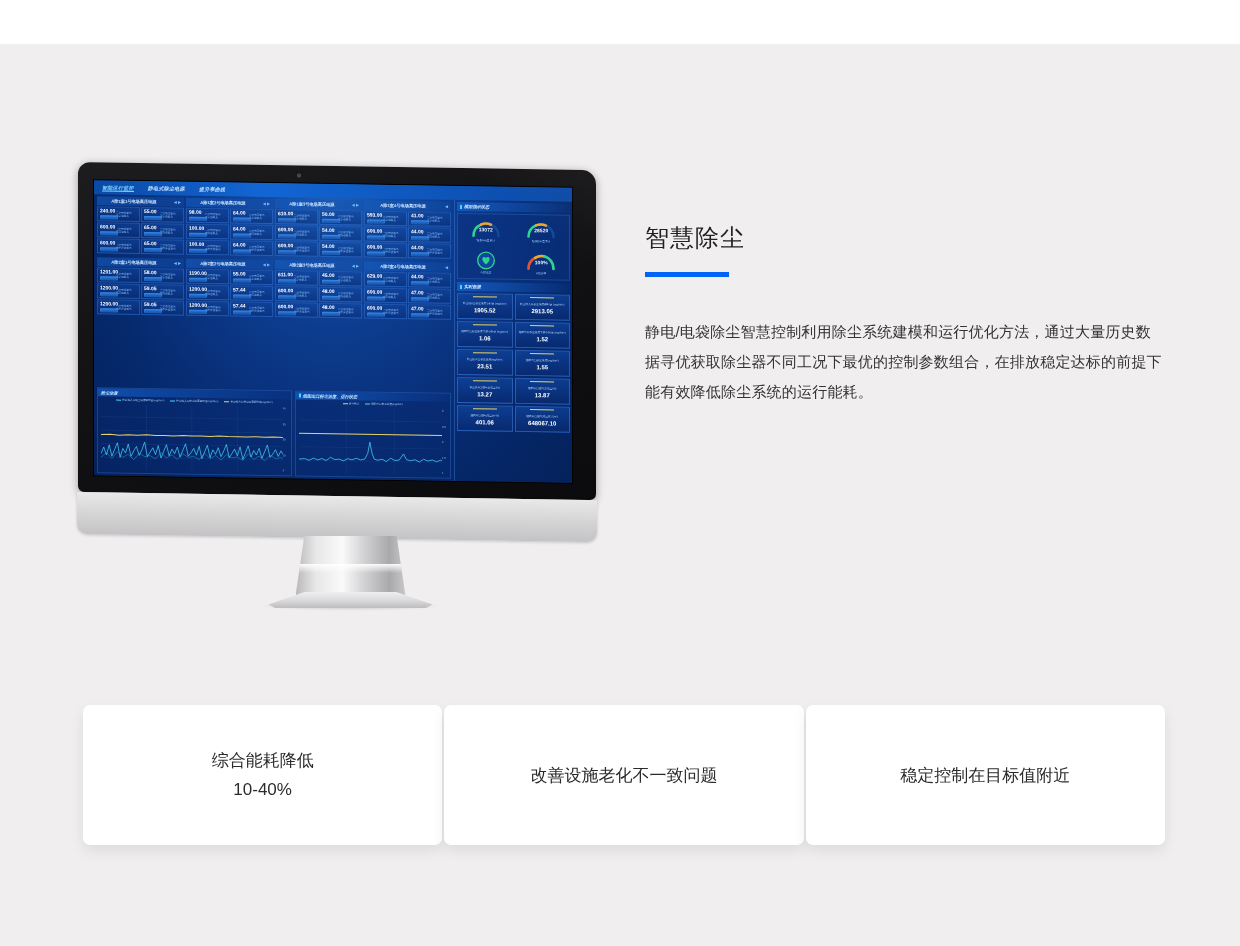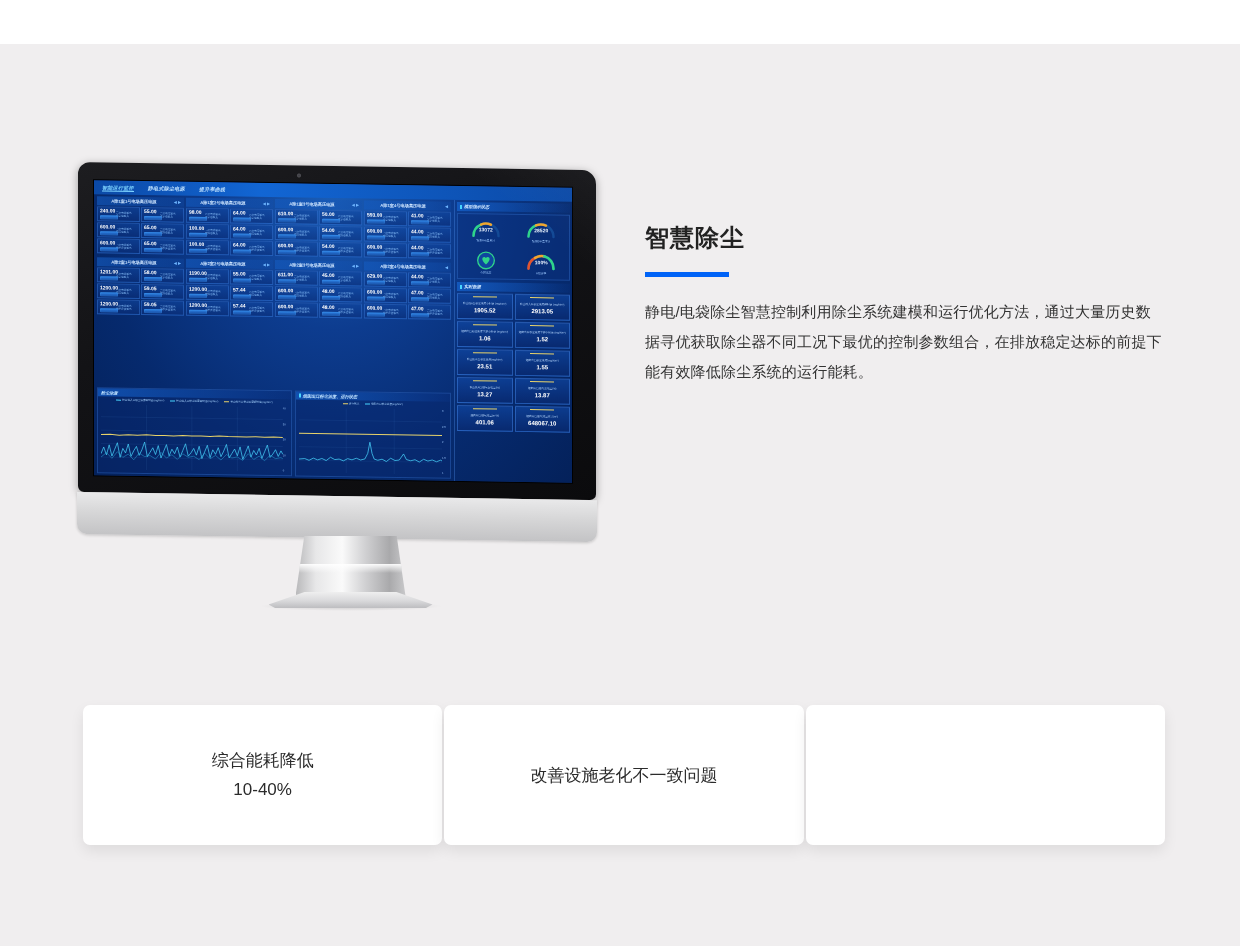--- a/index.html
+++ b/index.html
@@ -150,25 +150,25 @@
     background:linear-gradient(180deg,#efefef 0%,#d9d9db 55%,#bdbdc0 100%);
     clip-path:polygon(22% 0%,78% 0%,100% 78%,96% 100%,4% 100%,0% 78%);
   }
   .base-shadow{
     position:absolute;left:50%;margin-left:-92px;top:441px;width:184px;height:8px;
     background:radial-gradient(ellipse at 50% 40%,rgba(0,0,0,.16),rgba(0,0,0,0) 70%);
   }
 
   
   .textcol{position:absolute;left:645px;top:178px;width:520px;}
-  .title{font-size:24px;font-weight:700;color:#222222;letter-spacing:1px;margin:0;}
+  .title{font-size:24px;font-weight:400;color:#222222;letter-spacing:1px;margin:0;}
   .accent{width:84px;height:5px;background:#0063f7;margin-top:18px;}
   .para{font-size:15px;line-height:30px;color:#333333;margin:0;letter-spacing:.2px;}
   .para1{margin-top:27px;}
-  .para2{margin-top:20px;}
+  .para2{margin-top:40px;}
 
   
   .cards{position:absolute;left:82px;top:705px;width:1084px;height:140px;display:flex;}
   .card{
     flex:1;background:#ffffff;border-radius:7px;
     display:flex;align-items:center;justify-content:center;
     box-shadow:0 6px 14px rgba(0,0,0,.08);
     position:relative;margin:0 1px;
   }
   .card-text{font-size:17px;color:#2b2b2b;text-align:center;line-height:29px;font-weight:400;}
@@ -756,15 +756,16 @@
       <div>10-40%</div>
     </div>
   </div>
   <div class="card">
     <div class="card-text">
       <div>改善设施老化不一致问题</div>
     </div>
   </div>
   <div class="card">
     <div class="card-text">
+      <div>稳定控制在目标值附近</div>
     </div>
   </div>
 </div>
 
 </body></html>

